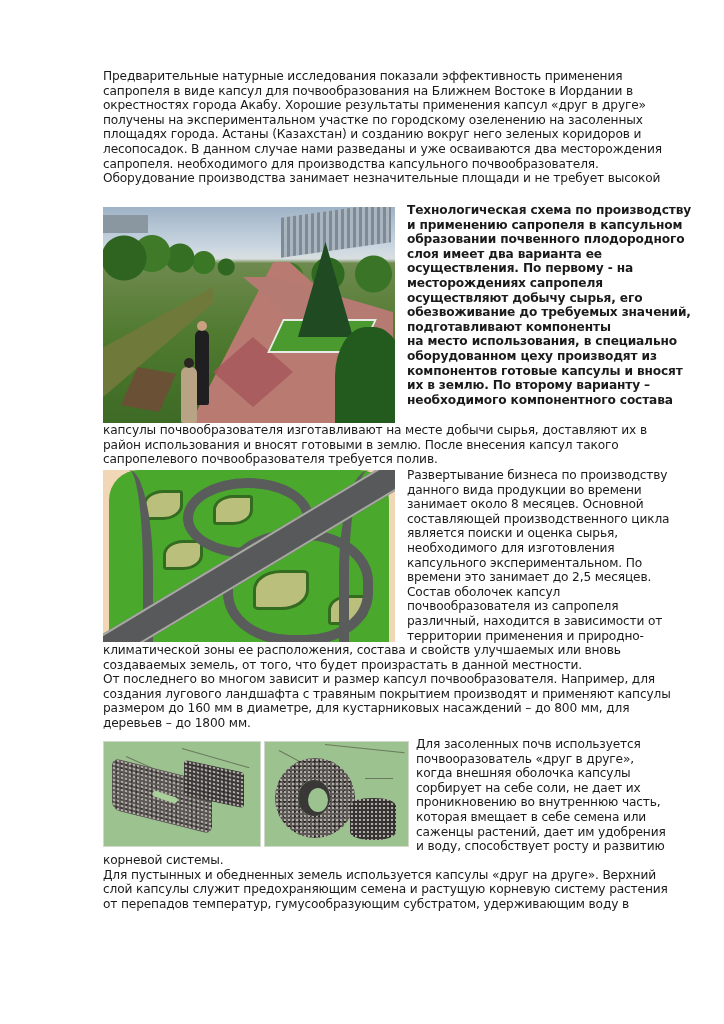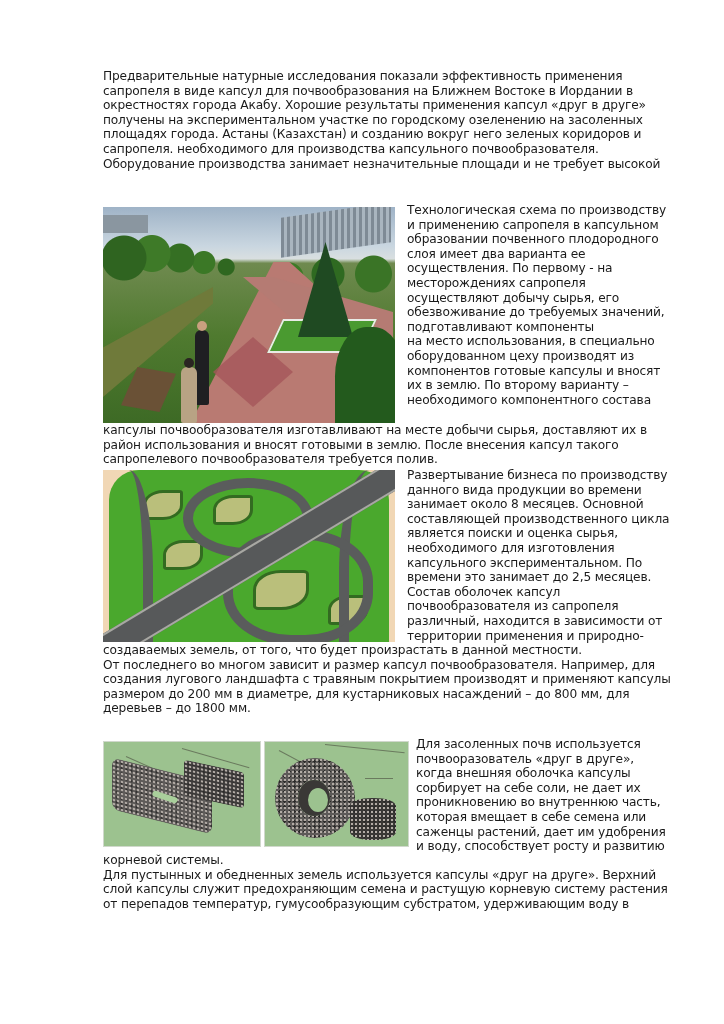--- a/index.html
+++ b/index.html
@@ -74,20 +74,21 @@
 </style>
 </head>
 <body>
 
 <div class="txt" style="left:103px; top:69px;">
   <span class="line">Предварительные натурные исследования показали эффективность применения</span>
   <span class="line">сапропеля в виде капсул для почвообразования на Ближнем Востоке в Иордании в</span>
   <span class="line">окрестностях города Акабу. Хорошие результаты применения капсул «друг в друге»</span>
   <span class="line">получены  на экспериментальном участке  по городскому озеленению на засоленных</span>
   <span class="line">площадях  города. Астаны  (Казахстан) и созданию вокруг него зеленых коридоров и</span>
+  <span class="line">лесопосадок. В данном случае нами разведаны и уже осваиваются два месторождения</span>
   <span class="line">сапропеля. необходимого для производства капсульного почвообразователя.</span>
   <span class="line">Оборудование производства занимает незначительные площади и не требует высокой</span>
 </div>
 
 <div class="img" id="park">
   <div class="bld-left"></div>
   <div class="building"></div>
   <div class="trees-l"></div>
   <div class="trees-r"></div>
   <div class="path"></div>
@@ -95,21 +96,21 @@
   <div class="tile"></div>
   <div class="hedge"></div>
   <div class="lawn"></div>
   <div class="fir"></div>
   <div class="bush-r"></div>
   <div class="bench"></div>
   <div class="person1"></div>
   <div class="person2"></div>
 </div>
 
-<div class="txt" style="left:407px; top:203px;">
+<div class="txt" style="left:407px; top:203px;font-weight:bold;">
   <span class="line">Технологическая схема по производству</span>
   <span class="line">и применению сапропеля в капсульном</span>
   <span class="line">образовании почвенного плодородного</span>
   <span class="line">слоя имеет два варианта ее</span>
   <span class="line">осуществления. По первому - на</span>
   <span class="line">месторождениях сапропеля</span>
   <span class="line">осуществляют добычу сырья, его</span>
   <span class="line">обезвоживание до требуемых значений,</span>
   <span class="line">подготавливают компоненты</span>
   <span class="line">на место использования, в специально</span>
@@ -148,24 +149,25 @@
   <span class="line">необходимого для изготовления</span>
   <span class="line">капсульного экспериментальном. По</span>
   <span class="line">времени это занимает до 2,5 месяцев.</span>
   <span class="line">Состав оболочек капсул</span>
   <span class="line">почвообразователя из сапропеля</span>
   <span class="line">различный, находится  в зависимости от</span>
   <span class="line">территории применения и природно-</span>
 </div>
 
 <div class="txt" style="left:103px; top:643px;">
+  <span class="line">климатической зоны ее расположения, состава и свойств улучшаемых или вновь</span>
   <span class="line">создаваемых земель, от того, что будет произрастать в данной местности.</span>
   <span class="line">От последнего во многом зависит и размер капсул почвообразователя. Например, для</span>
   <span class="line">создания лугового ландшафта с травяным покрытием производят и применяют капсулы</span>
-  <span class="line">размером до 200 мм в диаметре, для кустарниковых насаждений – до 800 мм, для</span>
+  <span class="line">размером до 160 мм в диаметре, для кустарниковых насаждений – до 800 мм, для</span>
   <span class="line">деревьев – до 1800 мм.</span>
 </div>
 
 <div class="img cap" id="cap1">
   <div class="dimline" style="left:22px; top:14px; width:60px; transform:rotate(24deg);"></div>
   <div class="dimline" style="left:78px; top:6px; width:70px; transform:rotate(16deg);"></div>
   <div class="block granite"></div>
   <div class="bar granite"></div>
   <div class="slot"></div>
 </div>

